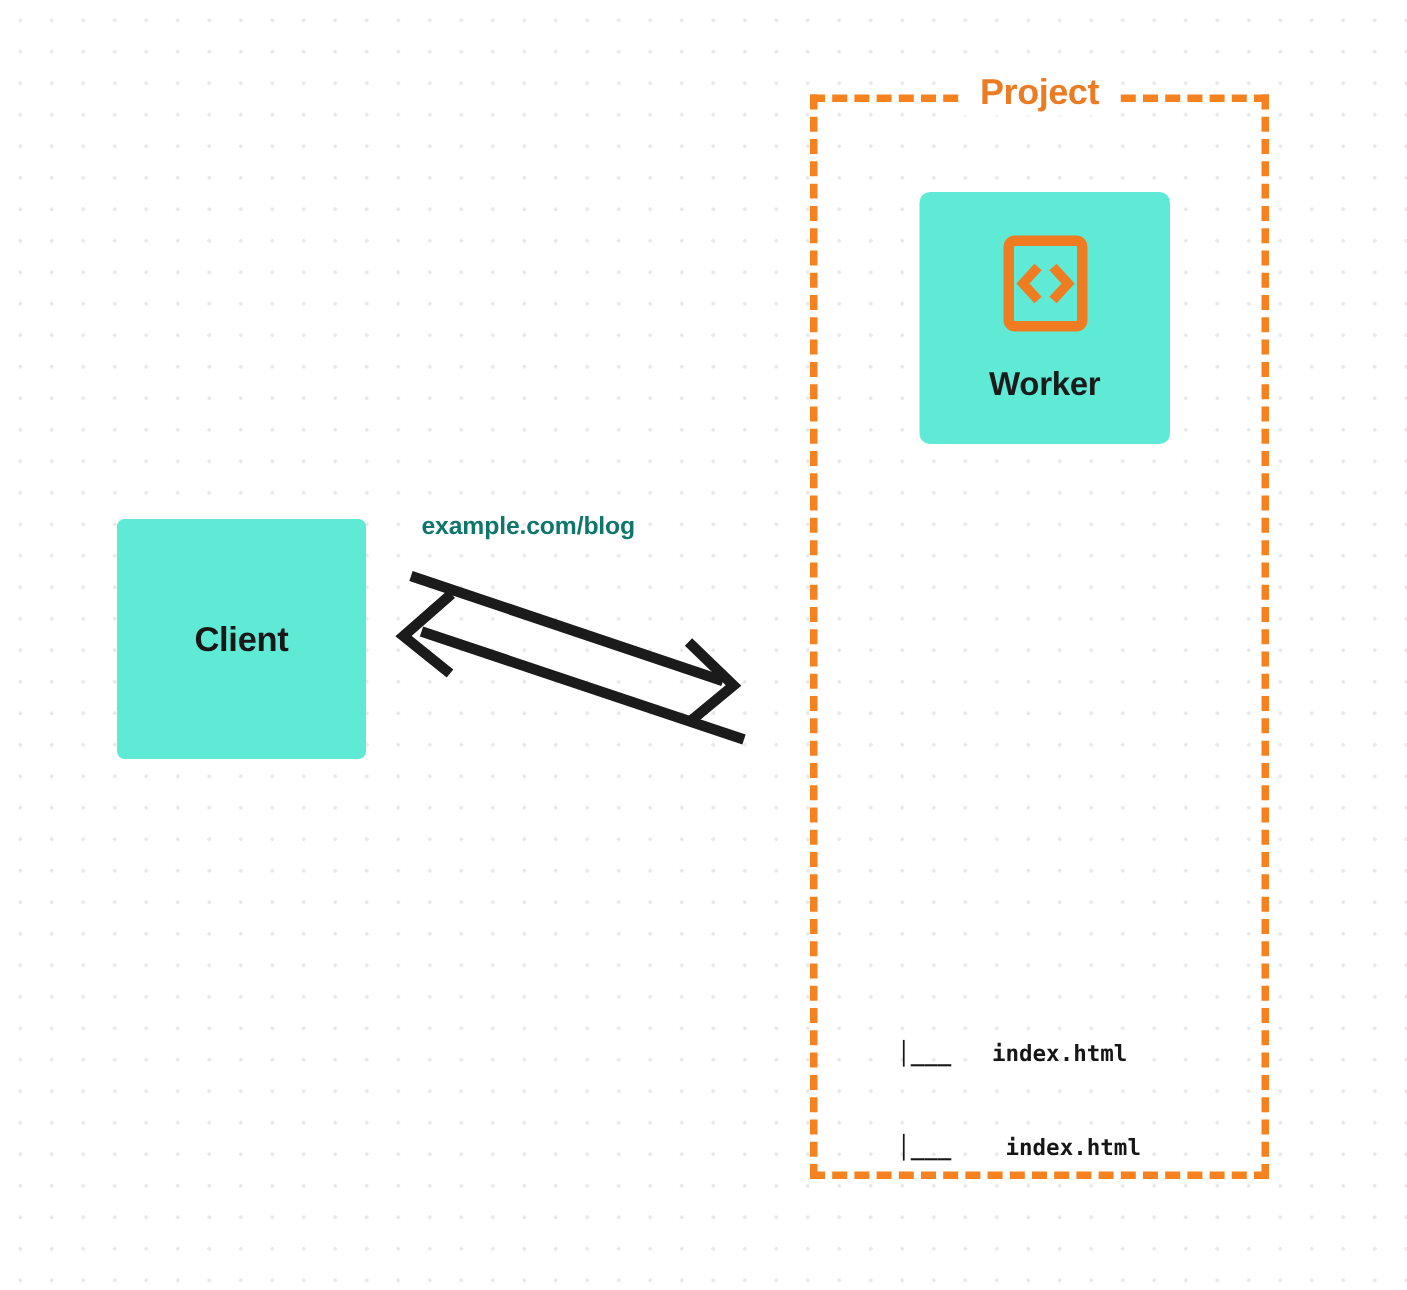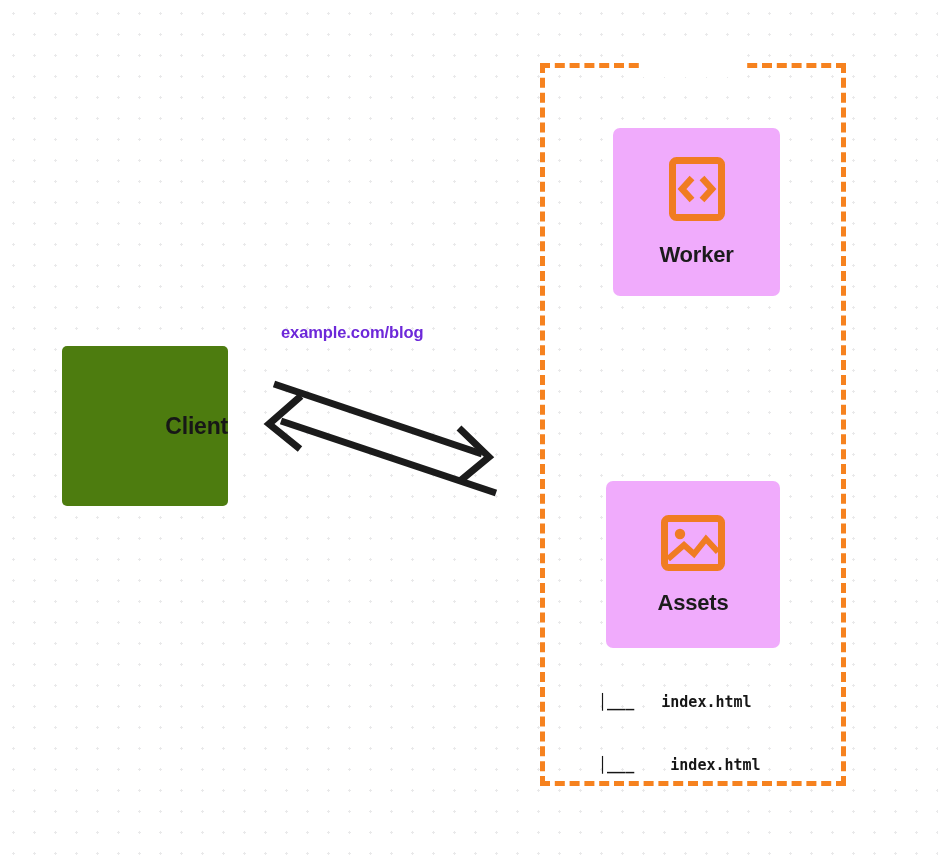--- a/index.html
+++ b/index.html
@@ -18,45 +18,45 @@
     position: relative;
   }
   .canvas {
     position: absolute;
     inset: 0;
   }
 
   
   #client-node {
     position: absolute;
-    left: 62px;
+    left: 78px;
     top: 346px;
     width: 166px;
     height: 160px;
-    background: #4d7c0f;
+    background: #5eead4;
     border-radius: 5px;
     display: flex;
     align-items: center;
-    justify-content: flex-end;
+    justify-content: center;
   }
   #client-node .node-label {
     font-size: 23px;
     font-weight: bold;
     color: #171717;
     letter-spacing: -0.2px;
   }
 
   
   #connection-label {
     position: absolute;
     left: 281px;
-    top: 323px;
+    top: 342px;
     font-size: 16.5px;
     font-weight: bold;
-    color: #6d28d9;
+    color: #0f766e;
     white-space: nowrap;
     letter-spacing: -0.1px;
   }
 
   
   #arrows-svg {
     position: absolute;
     left: 0;
     top: 0;
     width: 938px;
@@ -91,21 +91,21 @@
     left: 640px;
     top: 52px;
     width: 106px;
     height: 25px;
     background: #ffffff;
   }
 
   
   .service-card {
     position: absolute;
-    background: #f0abfc;
+    background: #5eead4;
     border-radius: 7px;
     display: flex;
     flex-direction: column;
     align-items: center;
     justify-content: center;
   }
   #worker-card {
     left: 613px;
     top: 128px;
     width: 167px;
@@ -165,42 +165,33 @@
     </g>
 
     <g>
       <line x1="496" y1="493" x2="281" y2="421" stroke="#1b1b1b" stroke-width="7" stroke-linecap="butt"></line>
       <polyline points="301,396 269,424 300,449" fill="none" stroke="#1b1b1b" stroke-width="7" stroke-linecap="butt" stroke-linejoin="miter"></polyline>
     </g>
   </svg>
 
   <div id="project-container"></div>
   <div id="project-title-bg"></div>
+  <div id="project-title">Project</div>
 
   <div id="worker-card" class="service-card">
     <span class="card-icon">
       <svg width="58" height="66" viewBox="0 0 58 66" xmlns="http://www.w3.org/2000/svg">
         <rect x="4.5" y="4.5" width="49" height="57" rx="4" ry="4" fill="none" stroke="#f07c22" stroke-width="7"></rect>
         <polyline points="24,22 14,33 24,44" fill="none" stroke="#f07c22" stroke-width="6.5" stroke-linecap="butt" stroke-linejoin="miter"></polyline>
         <polyline points="34,22 44,33 34,44" fill="none" stroke="#f07c22" stroke-width="6.5" stroke-linecap="butt" stroke-linejoin="miter"></polyline>
       </svg>
     </span>
     <span class="card-label">Worker</span>
   </div>
 
-  <div id="assets-card" class="service-card">
-    <span class="card-icon">
-      <svg width="66" height="58" viewBox="0 0 66 58" xmlns="http://www.w3.org/2000/svg">
-        <rect x="4.5" y="4.5" width="57" height="49" rx="4" ry="4" fill="none" stroke="#f07c22" stroke-width="7"></rect>
-        <circle cx="20" cy="20" r="5.2" fill="#f07c22"></circle>
-        <polyline points="8,45 24,31 34,40 46,25 58,38" fill="none" stroke="#f07c22" stroke-width="6" stroke-linecap="butt" stroke-linejoin="miter"></polyline>
-      </svg>
-    </span>
-    <span class="card-label">Assets</span>
-  </div>
 
   <div id="file-tree">
     <span class="tree-row">  │___   index.html</span>
     <span class="tree-row">  │___    index.html</span>
     
   </div>
 
 </div>
 
 </body></html>

